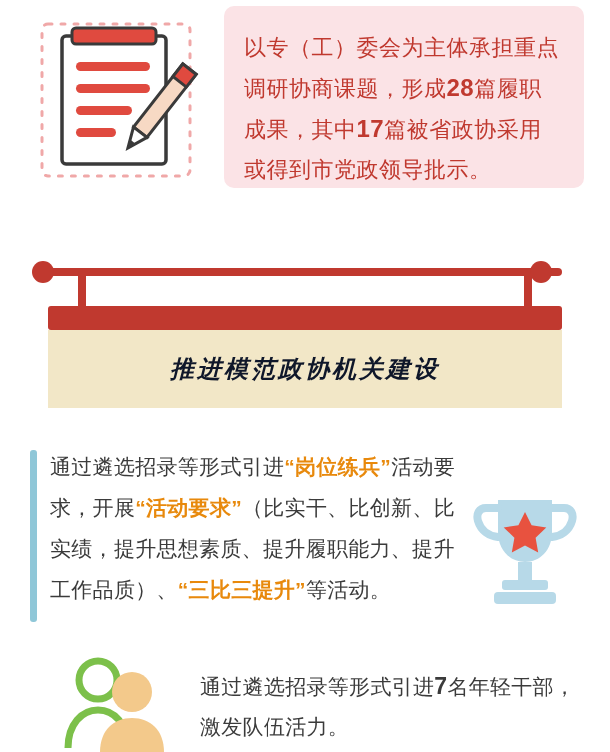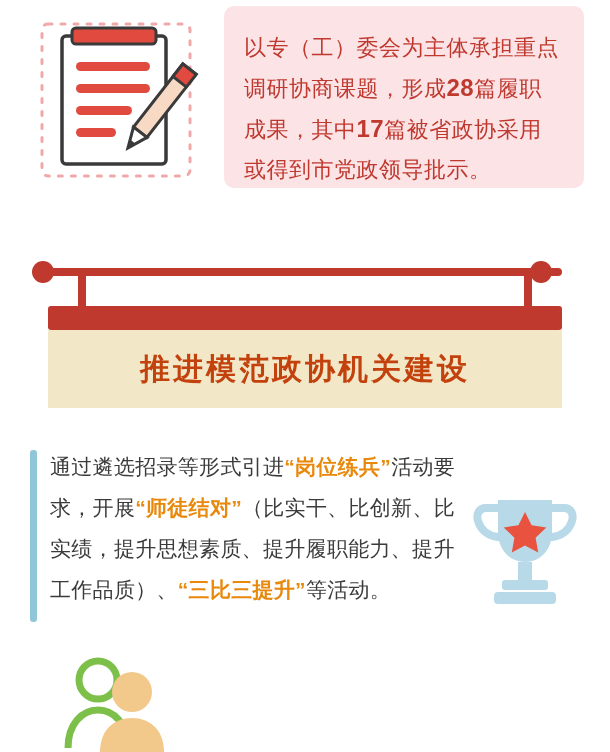--- a/index.html
+++ b/index.html
@@ -103,24 +103,25 @@
     left: 48px;
     top: 92px;
     width: 514px;
     height: 78px;
     background: #f2e7c7;
     display: flex;
     align-items: center;
     justify-content: center;
   }
   .banner-title {
-    font-size: 30px;
-    font-weight: 700;
-    color: #c2410c;
+    font-size: 24px;
+    font-weight: 700;
+    color: #0f172a;
     letter-spacing: 3px;
+    font-style: italic;
   }
 
   
   .section3 {
     position: absolute;
     left: 0;
     top: 440px;
     width: 610px;
     height: 205px;
   }
@@ -230,21 +231,21 @@
   <div class="banner-plate"></div>
   <div class="banner-body">
     <div class="banner-title">推进模范政协机关建设</div>
   </div>
 </div>
 
 <div class="section3">
   <div class="accent-bar"></div>
 
   <div class="para">
-    <span>通过遴选招录等形式引进</span><span class="hl">“岗位练兵”</span><span>活动要求，开展</span><span class="hl">“师徒结对”</span><span>（比实干、比创新、比实绩，提升思想素质、提升履职能力、提升工作品质）、</span><span class="hl">“三比三提升”</span><span>等活动。</span>
+    <span>通过遴选招录等形式引进</span><span class="hl">“岗位练兵”</span><span>活动要求，开展</span><span class="hl">“活动要求”</span><span>（比实干、比创新、比实绩，提升思想素质、提升履职能力、提升工作品质）、</span><span class="hl">“三比三提升”</span><span>等活动。</span>
   </div>
 
   <div class="trophy-wrap">
     <svg width="110" height="125" viewBox="0 0 110 125" xmlns="http://www.w3.org/2000/svg">
 
       <path d="M28 12 H82 V44 C82 62 70 74 55 74 C40 74 28 62 28 44 Z" fill="#b7d9e8"></path>
 
       <path d="M28 20 H16 C9 20 6 26 8 33 C11 43 19 48 28 49" fill="none" stroke="#b7d9e8" stroke-width="8" stroke-linecap="round"></path>
       <path d="M82 20 H94 C101 20 104 26 102 33 C99 43 91 48 82 49" fill="none" stroke="#b7d9e8" stroke-width="8" stroke-linecap="round"></path>
 
@@ -262,13 +263,16 @@
     <svg width="120" height="100" viewBox="0 0 120 100" xmlns="http://www.w3.org/2000/svg">
 
       <circle cx="38" cy="28" r="19" fill="none" stroke="#7cc04a" stroke-width="7"></circle>
       <path d="M8 96 C8 72 22 58 38 58 C54 58 68 72 68 96" fill="none" stroke="#7cc04a" stroke-width="7"></path>
 
       <circle cx="72" cy="40" r="20" fill="#f3c98b"></circle>
       <path d="M40 100 C40 78 54 66 72 66 C90 66 104 78 104 100 Z" fill="#f3c98b"></path>
     </svg>
   </div>
 
+  <div class="para2">
+    <span>通过遴选招录等形式引进</span><b>7</b><span>名年轻干部，激发队伍活力。</span>
+  </div>
 </div>
 
 </body></html>

